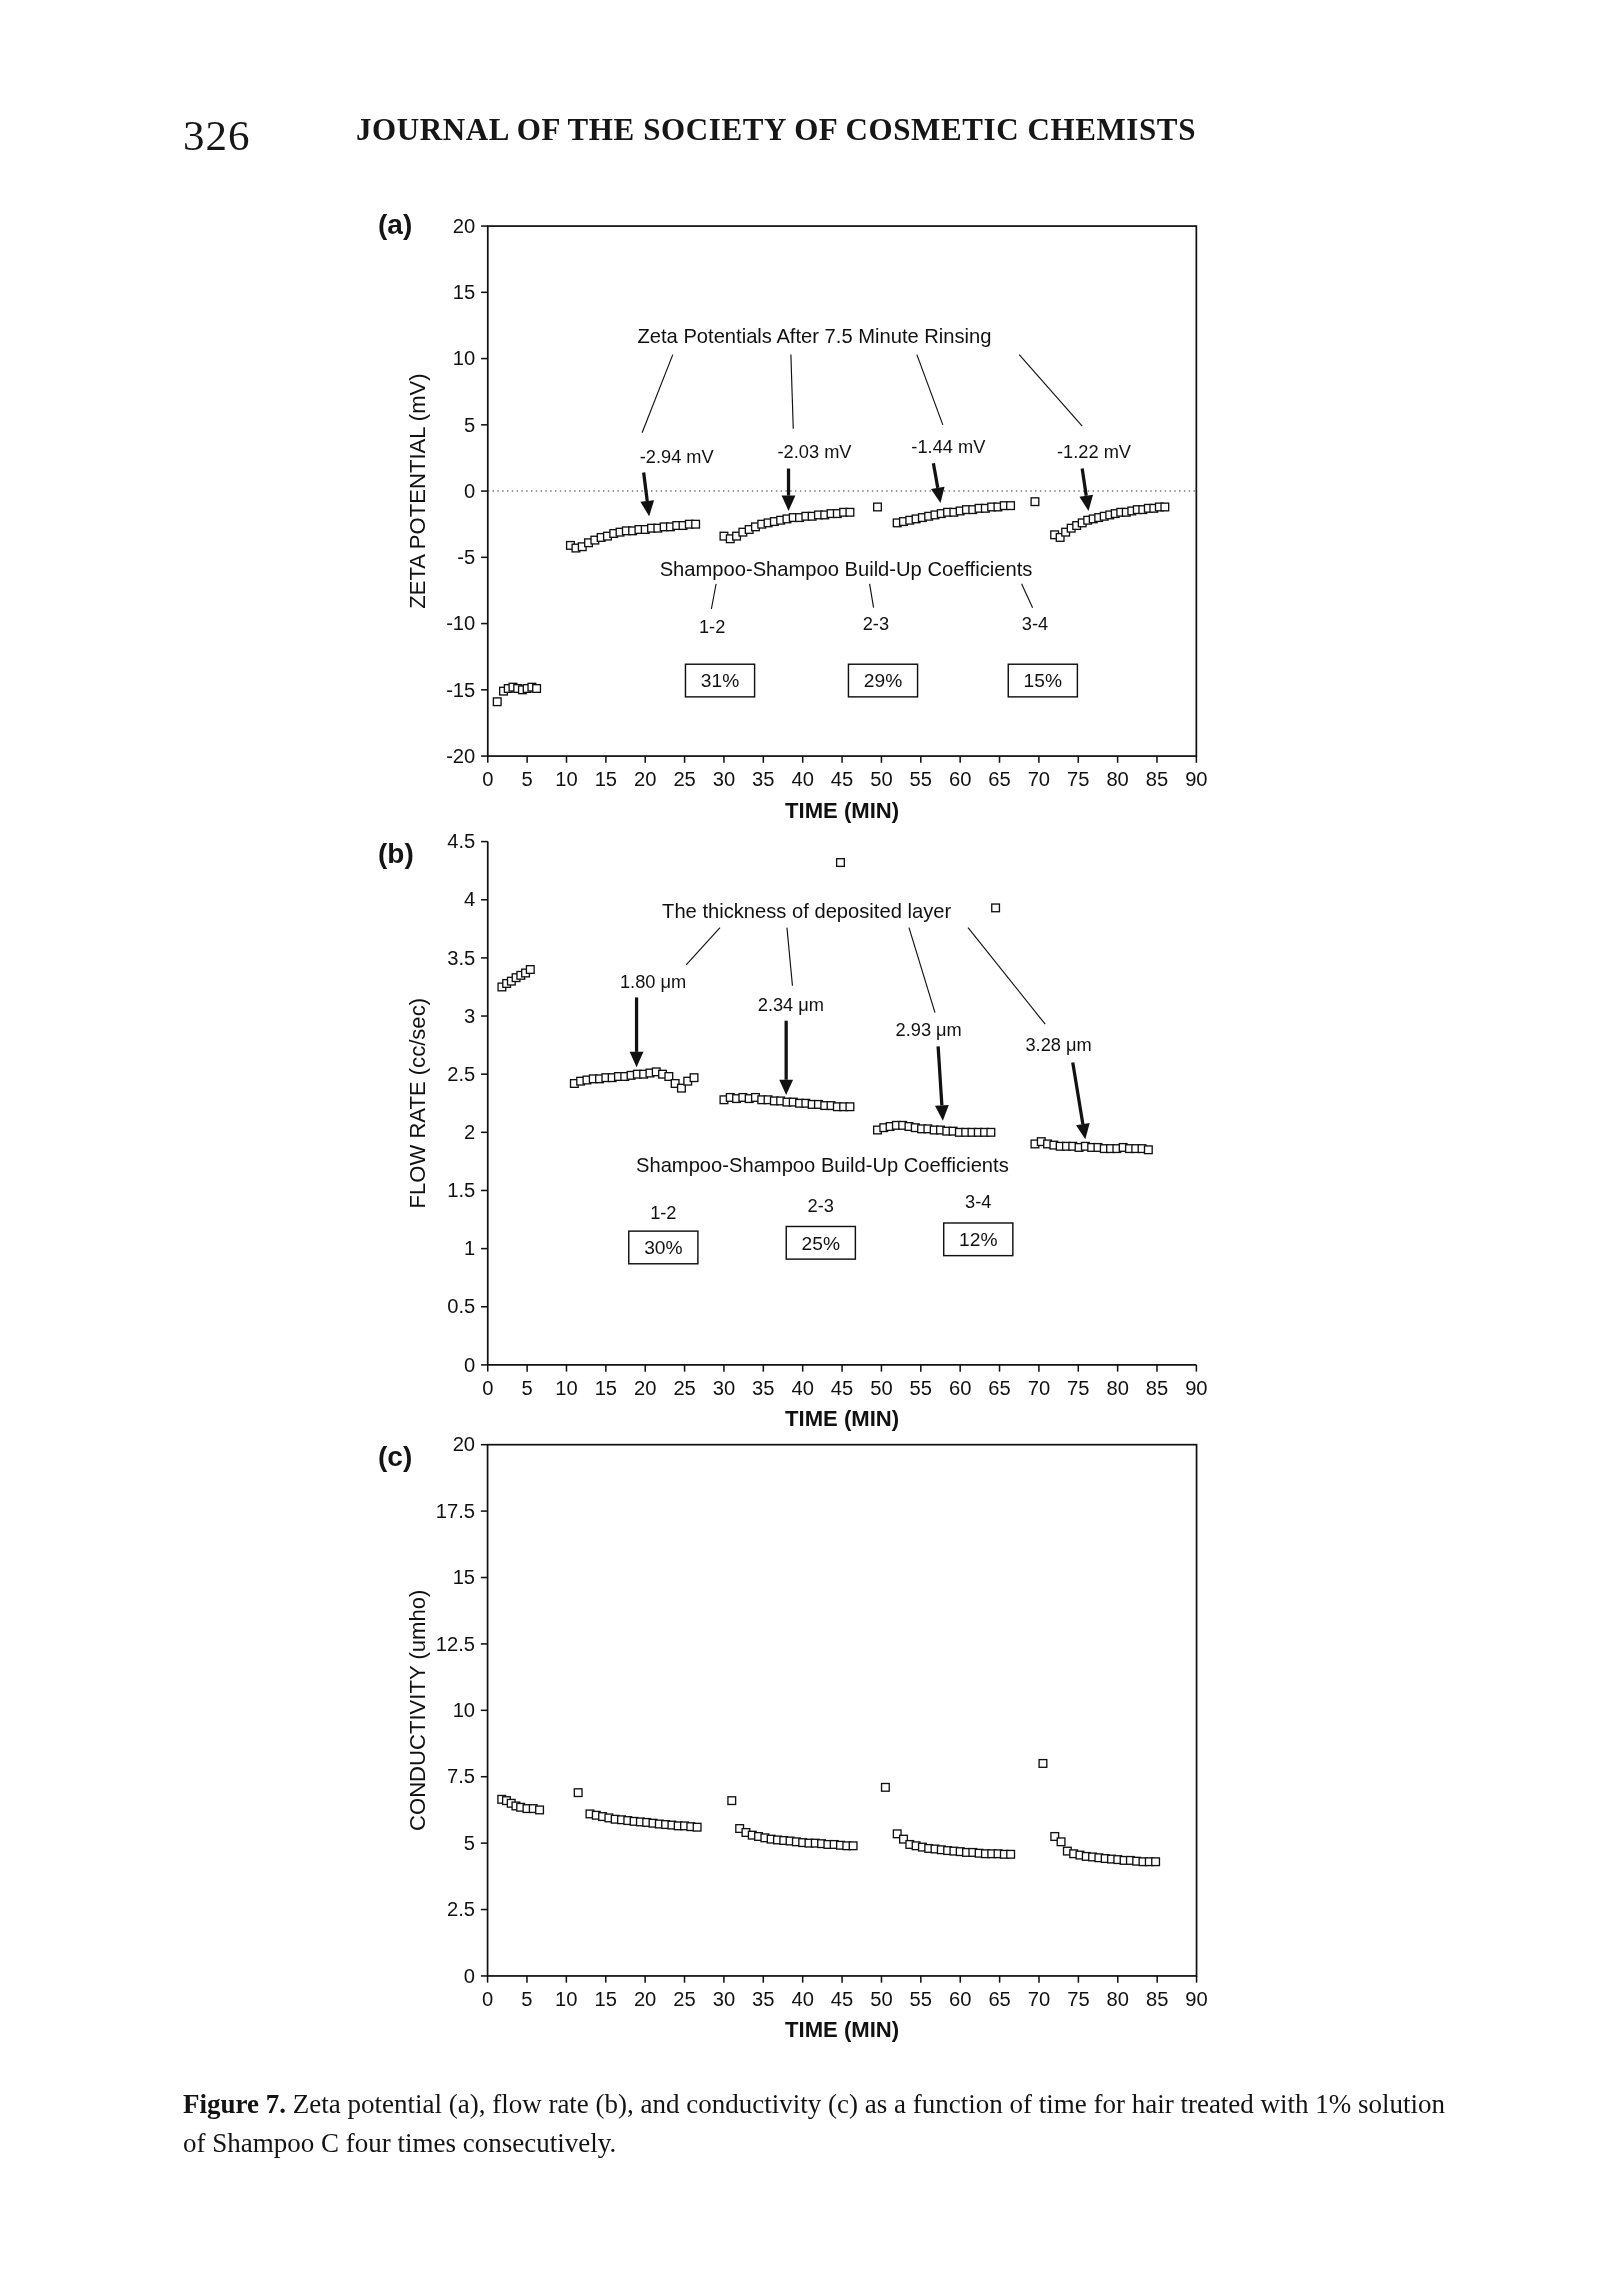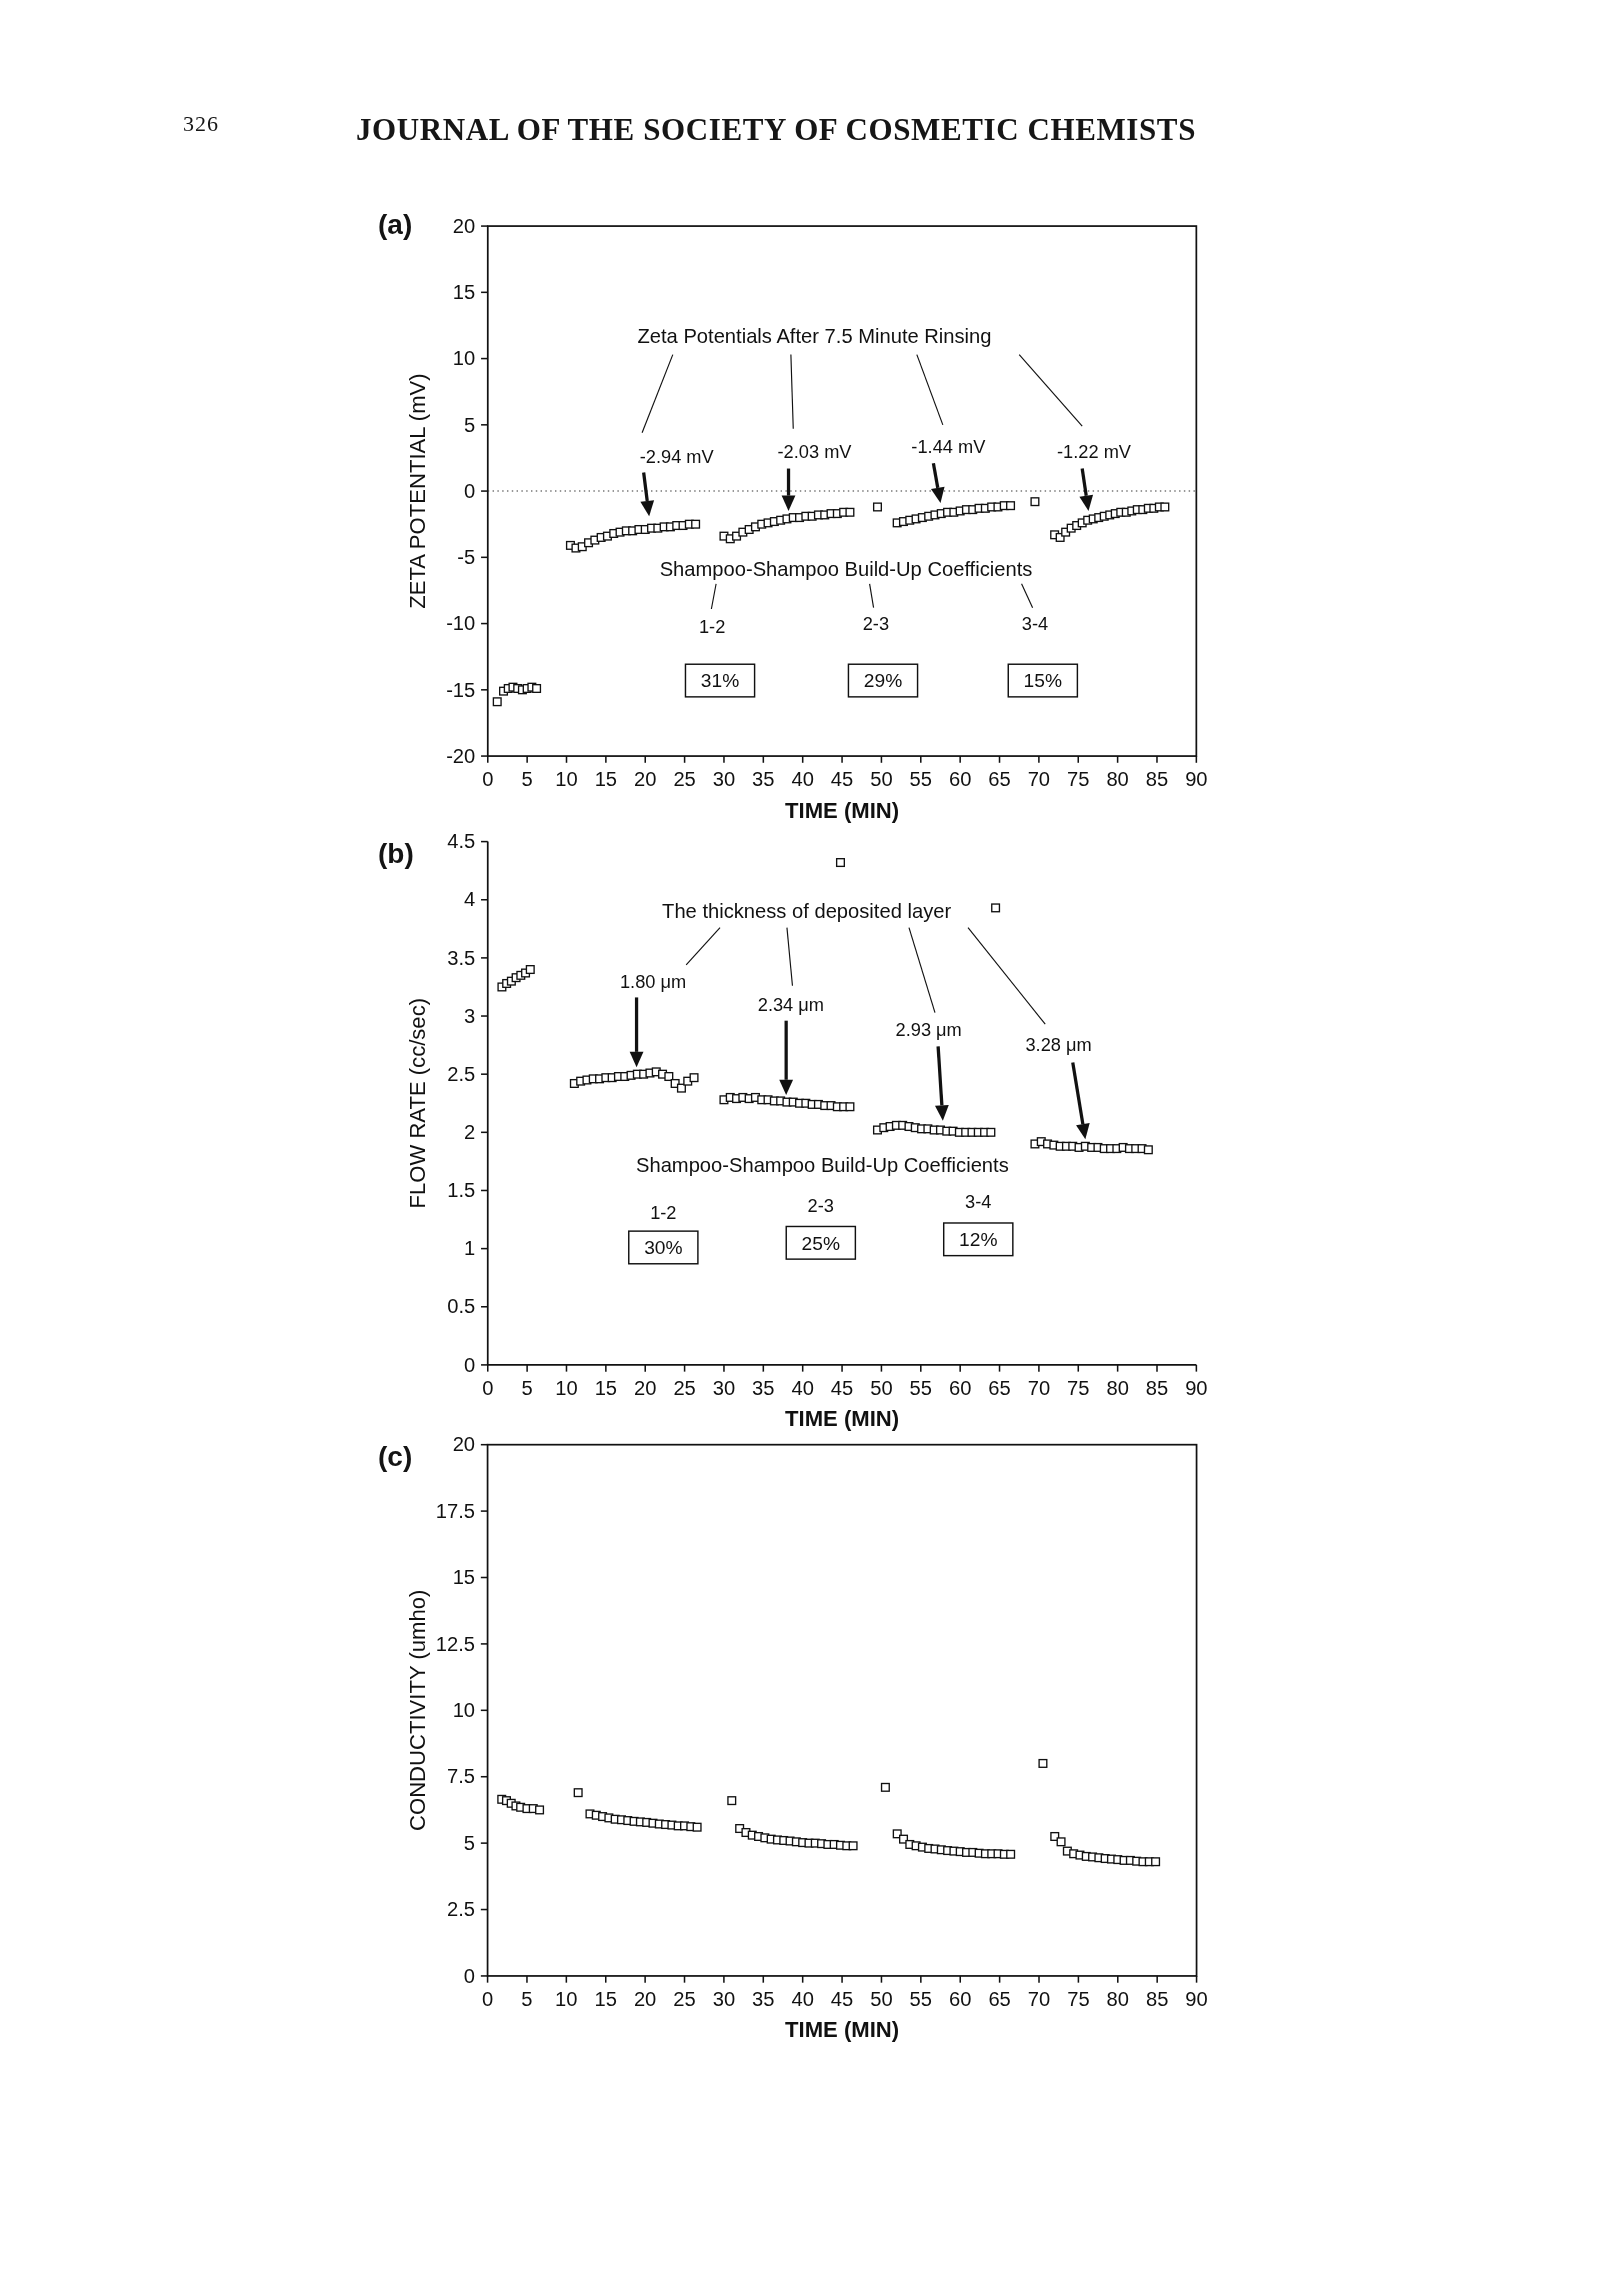--- a/index.html
+++ b/index.html
@@ -1,21 +1,21 @@
 <!DOCTYPE html>
 <html><head>
 <meta charset="utf-8">
 <title>Journal Page 326</title>
 <style>
   html,body{margin:0;padding:0;background:#ffffff;}
   .page{position:relative;width:1601px;height:2294px;background:#ffffff;color:#111;
         font-family:"Liberation Sans",sans-serif;overflow:hidden;}
   .page-header{position:absolute;top:111px;left:183px;height:42px;
                font-family:"Liberation Serif",serif;}
-  .page-number{position:absolute;left:0;top:0;font-size:22px;letter-spacing:1px;color:#161616;}
+  .page-number{position:absolute;left:0;top:0;font-size:43px;letter-spacing:1px;color:#161616;}
   .journal-title{position:absolute;left:173px;top:1px;font-size:31px;letter-spacing:0.6px;
                  white-space:nowrap;font-weight:700;color:#161616;}
   .panel-label{position:absolute;font-size:28px;font-weight:bold;color:#141414;z-index:3;
                font-family:"Liberation Sans",sans-serif;}
   .chart{position:absolute;z-index:1;}
   svg text{font-family:"Liberation Sans",sans-serif;}
   .caption{position:absolute;left:183px;top:2058px;width:1287px;
            font-family:"Liberation Serif",serif;font-size:27px;line-height:1.45;color:#131313;}
   .caption b{font-weight:bold;}
 </style>
@@ -581,15 +581,16 @@
         <rect x="769" y="435.89300000000003" width="8" height="8" fill="#fff" stroke="#111" stroke-width="1.4"></rect>
         <rect x="775.5600000000001" y="436.7225" width="8" height="8" fill="#fff" stroke="#111" stroke-width="1.4"></rect>
         <rect x="782.12" y="436.7225" width="8" height="8" fill="#fff" stroke="#111" stroke-width="1.4"></rect>
         <rect x="788.6800000000001" y="437.552" width="8" height="8" fill="#fff" stroke="#111" stroke-width="1.4"></rect>
         <rect x="795.24" y="438.105" width="8" height="8" fill="#fff" stroke="#111" stroke-width="1.4"></rect>
         <rect x="801.8" y="438.105" width="8" height="8" fill="#fff" stroke="#111" stroke-width="1.4"></rect>
         <rect x="808.36" y="438.105" width="8" height="8" fill="#fff" stroke="#111" stroke-width="1.4"></rect>
       </g>
     </svg>
 
+  <p class="caption"><b>Figure 7.</b><span> Zeta potential (a), flow rate (b), and conductivity (c) as a function of time for hair treated with 1% solution of Shampoo C four times consecutively.</span></p>
 
 </div>
 
 
 </body></html>

